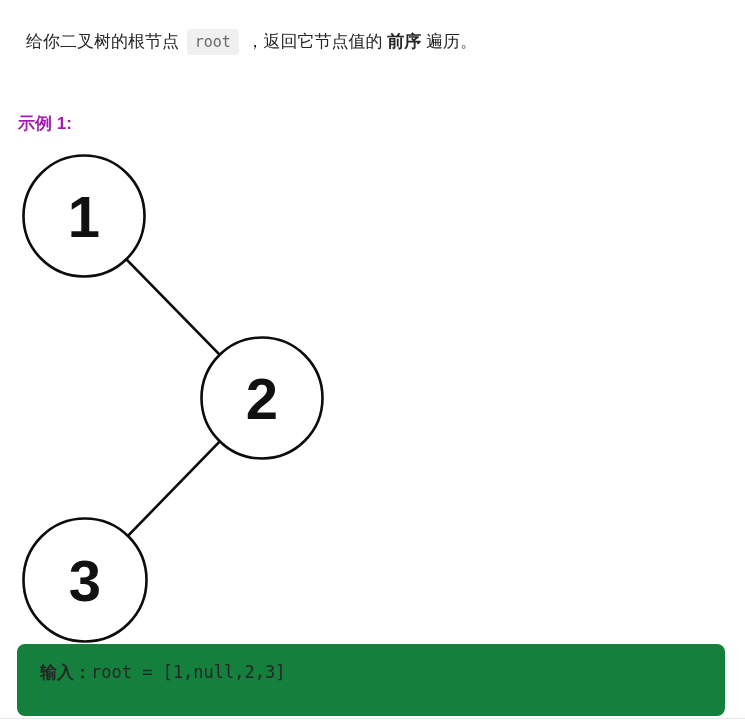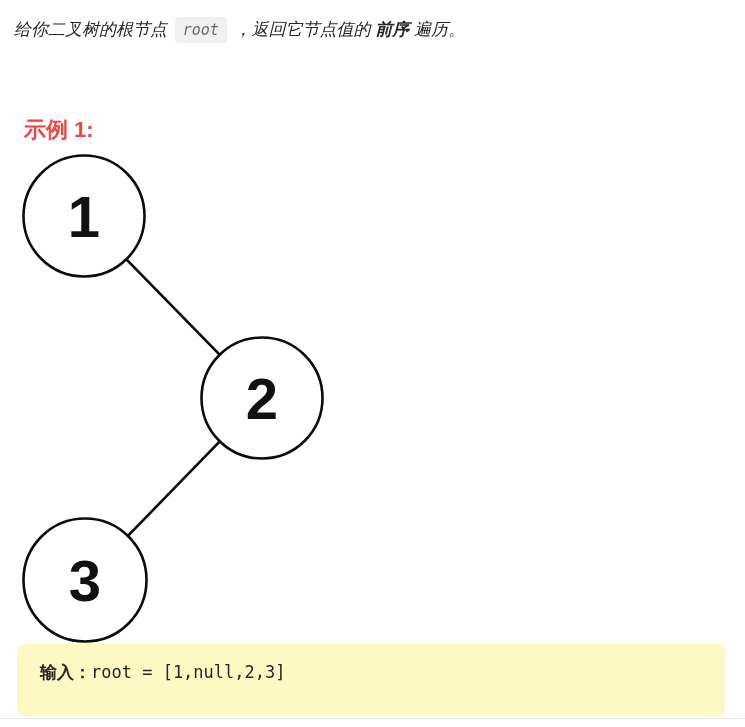--- a/index.html
+++ b/index.html
@@ -8,64 +8,63 @@
     width: 745px;
     height: 727px;
     overflow: hidden;
     font-family: "Liberation Sans", sans-serif;
   }
   .desc {
     position: absolute;
     left: 14px;
     top: 16px;
     right: 30px;
-    margin: 0;
+    margin: 12px;
     font-size: 17px;
     line-height: 27px;
     color: #262626;
-    font-style: italic;
   }
   .desc strong { font-weight: bold; }
   .chip {
     display: inline-block;
     background: #f0f0f0;
     color: #696969;
     font-family: "DejaVu Sans Mono", monospace;
     font-size: 15px;
     line-height: 20px;
     padding: 3px 8px;
     border-radius: 4px;
     margin: 0 3px;
     vertical-align: baseline;
   }
   .example-heading {
     position: absolute;
     left: 14px;
     top: 106px;
-    margin: 10px;
-    font-size: 22px;
+    margin: 4px;
+    font-size: 17px;
     line-height: 27px;
     font-weight: bold;
-    color: #ef4444;
+    color: #a21caf;
   }
   .tree-svg {
     position: absolute;
     left: 0;
     top: 145px;
     width: 400px;
     height: 502px;
   }
   .example-block {
     position: absolute;
     left: 17px;
     top: 644px;
     width: 708px;
     height: 72px;
     box-sizing: border-box;
-    background: #fef9c3;
+    background: #15803d;
     border-radius: 8px;
     padding: 13px 10px 0 23px;
     overflow: hidden;
     font-family: "DejaVu Sans Mono", monospace;
     font-size: 17px;
     line-height: 30px;
     color: #262626;
     white-space: pre;
   }
   .example-block .io-label { font-weight: bold; }

